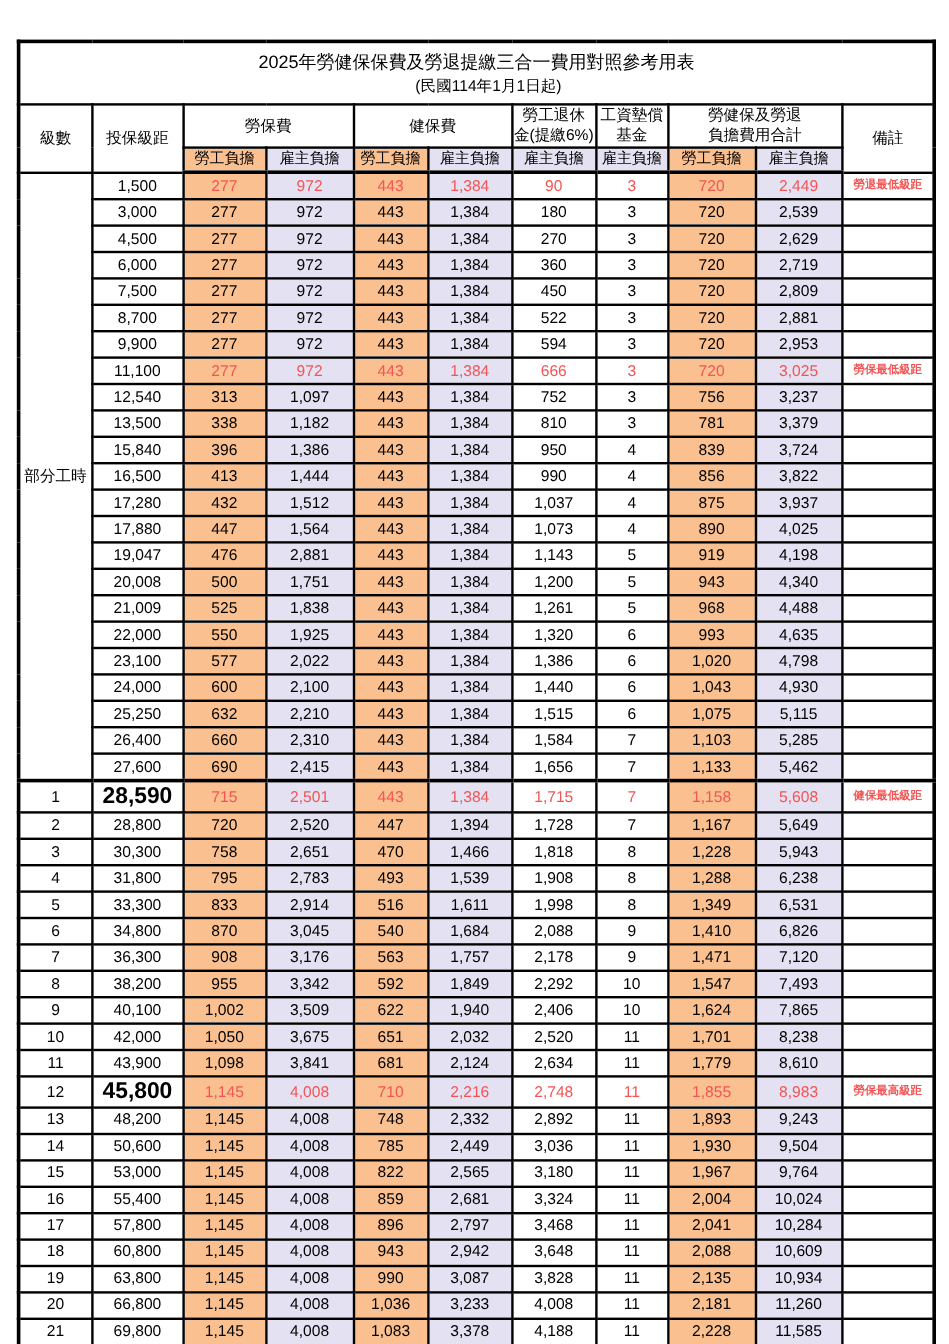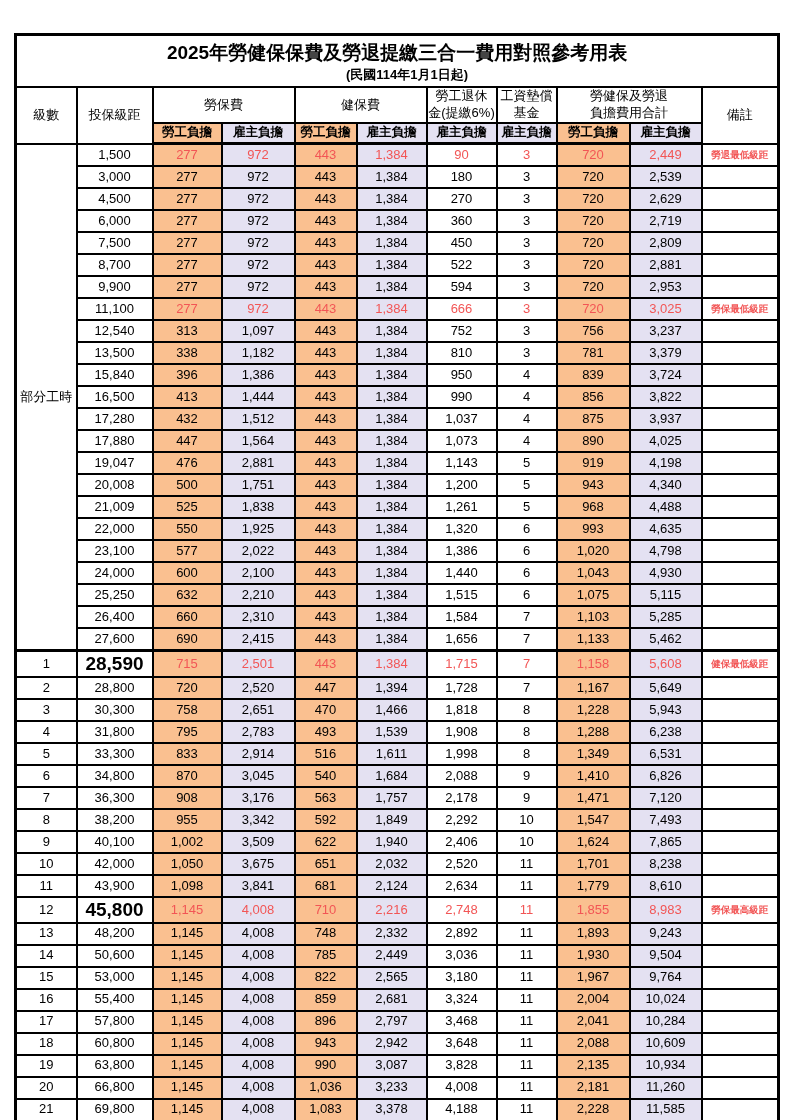--- a/index.html
+++ b/index.html
@@ -27,29 +27,29 @@
     vertical-align:middle;
     padding:0;
     font-weight:400;
     white-space:nowrap;
     overflow:hidden;
     font-size:13px;
     line-height:1.25;
   }
   
   .title-cell{height:50px;background:#fff;}
-  .title-main{font-size:19px;font-weight:700;line-height:1.5;}
-  .title-sub{font-size:13px;font-weight:700;line-height:1.2;padding-left:20px;}
+  .title-main{font-size:15px;font-weight:400;line-height:1.5;}
+  .title-sub{font-size:13px;font-weight:400;line-height:1.2;padding-left:20px;}
   
   .grp-row th{height:34px;font-size:13px;}
   .grp{white-space:pre-line;line-height:1.3;}
   .sub-row th{height:18px;font-size:12.5px;}
   .sub-emp{background:var(--emp-bg);}
   .sub-er{background:var(--er-bg);}
-  thead tr.sub-row th{border-bottom:3px solid var(--grid);font-weight:bold;}
+  thead tr.sub-row th{border-bottom:3px solid var(--grid);}
   
   tbody td{height:20px;}
   td.c-level{background:#fff;font-size:13px;}
   td.c-bracket{background:#fff;font-size:13px;}
   td.c-emp{background:var(--emp-bg);}
   td.c-er{background:var(--er-bg);}
   td.c-plain{background:#fff;}
   td.c-note{background:#fff;font-size:9.5px;font-weight:700;color:var(--red);}
   td.pt{background:#fff;font-size:13px;}
   tr.hl td.c-emp,tr.hl td.c-er,tr.hl td.c-plain{color:var(--red);}

